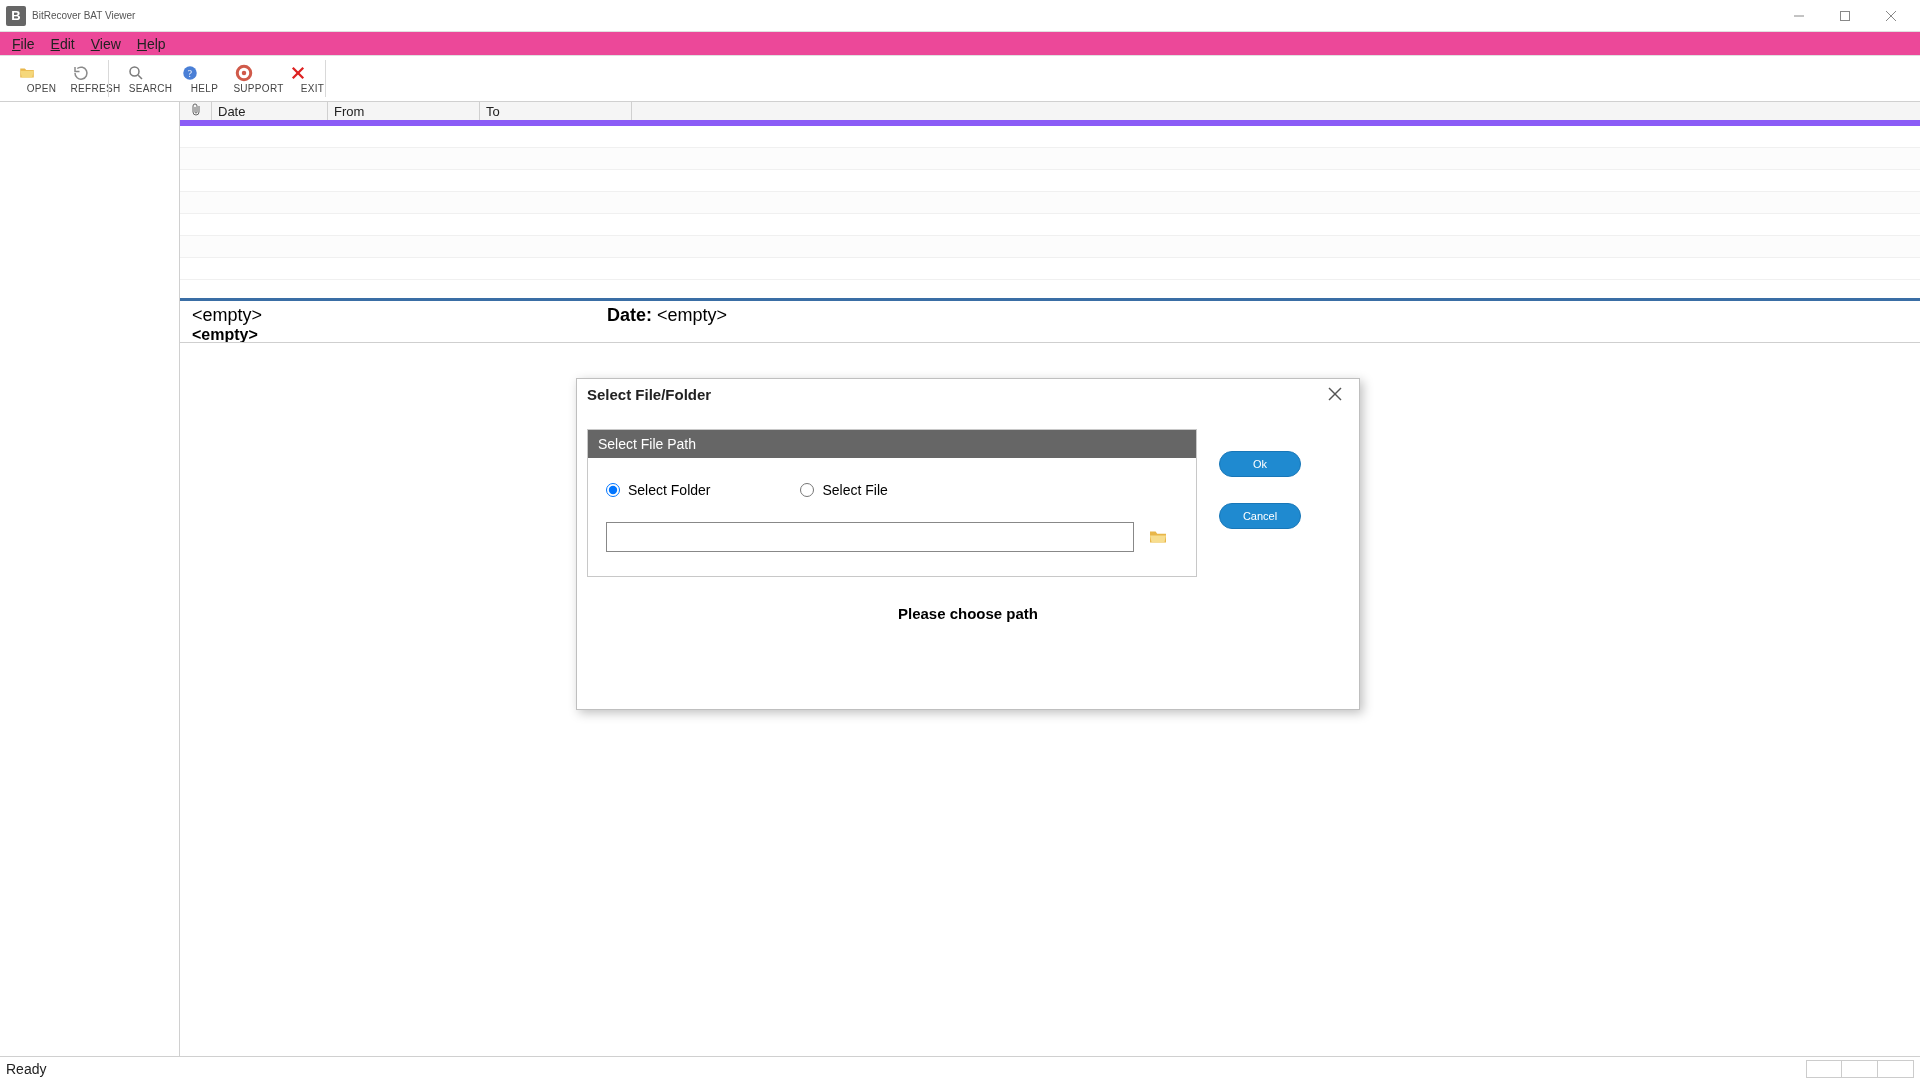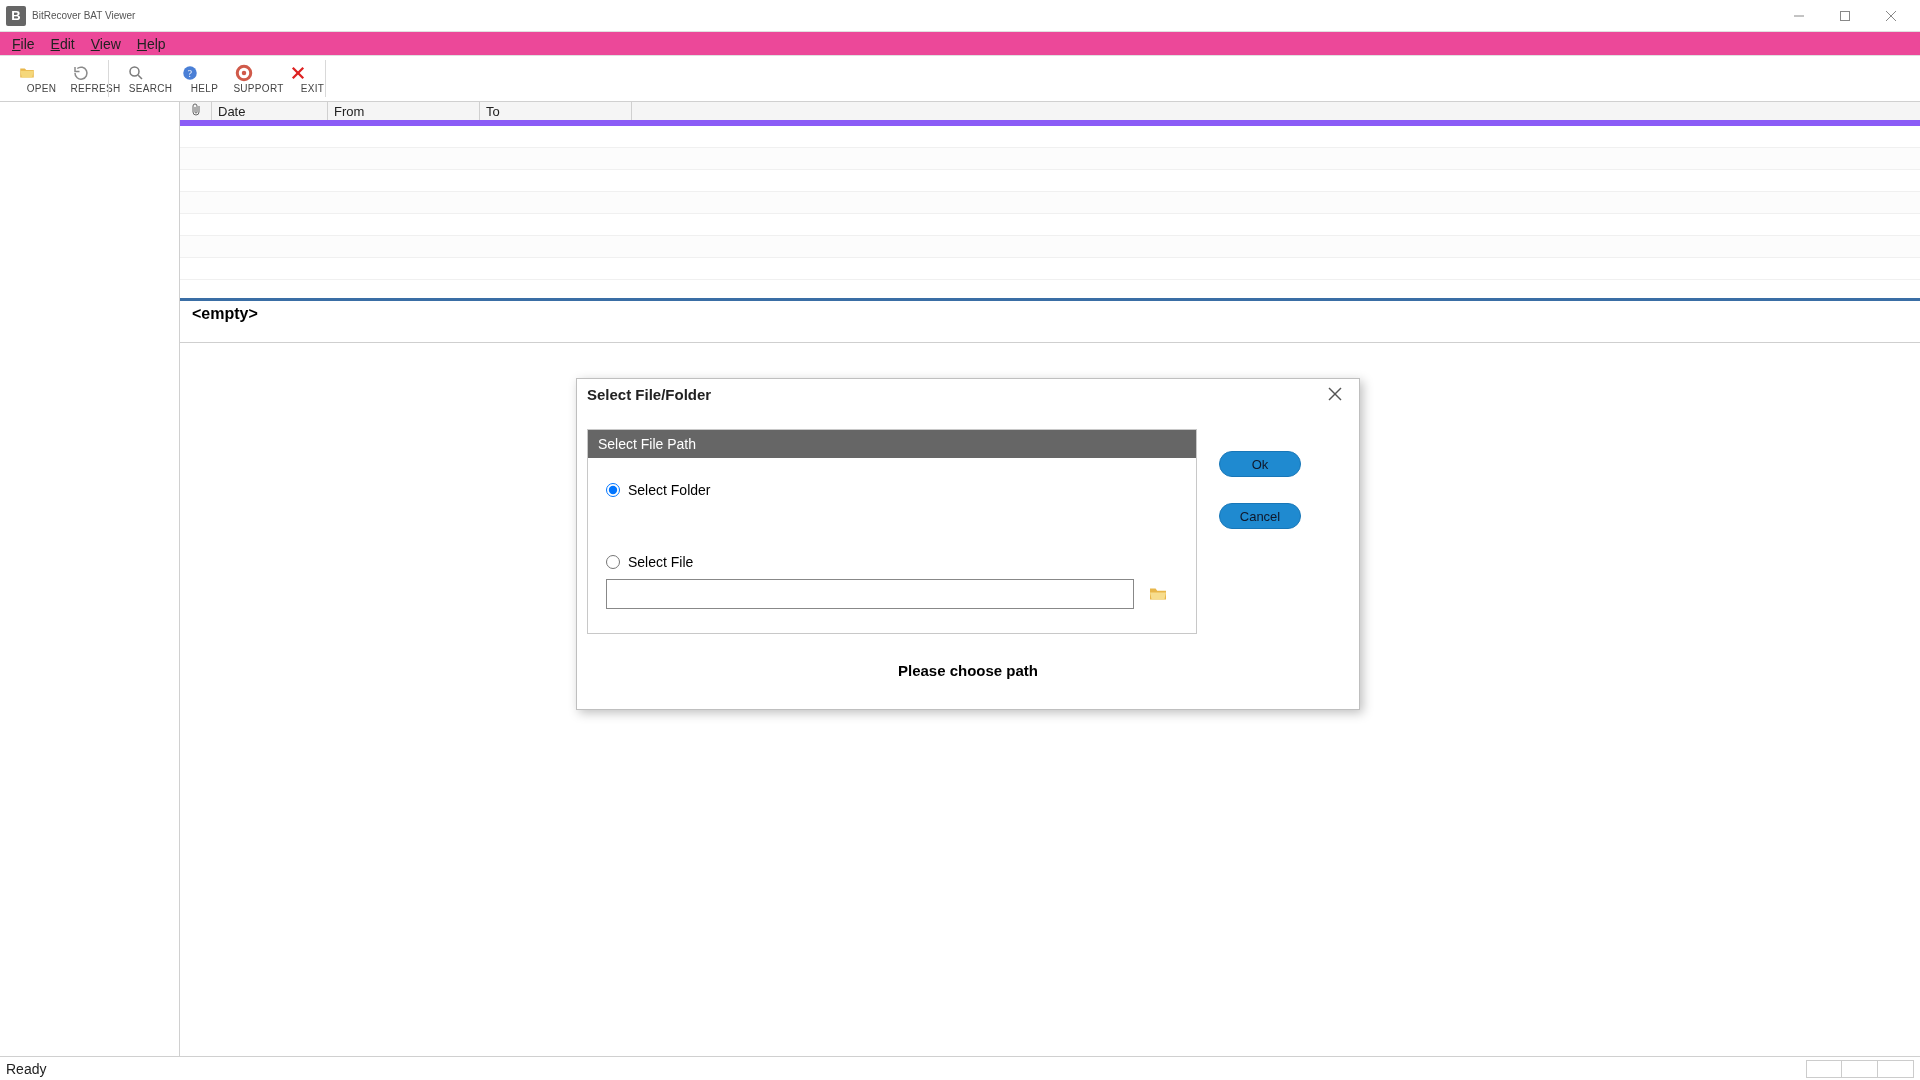--- a/index.html
+++ b/index.html
@@ -63,28 +63,28 @@
   
   .modal-shadow { position: absolute; top: 378px; left: 576px; width: 784px; height: 332px; background: #fff; border: 1px solid #bfbfbf; box-shadow: 3px 3px 10px rgba(0,0,0,.25); z-index: 100; }
   .dlg-titlebar { height: 30px; display: flex; align-items: center; padding: 0 10px; font-weight: bold; }
   .dlg-titlebar .dlg-title { font-size: 15px; color: #222; }
   .dlg-titlebar .dlg-close { margin-left: auto; width: 28px; height: 24px; display: flex; align-items: center; justify-content: center; cursor: pointer; color: #555; }
 
   .dlg-body { padding: 20px 10px 10px 10px; display: flex; }
   .dlg-left { width: 610px; border: 1px solid #c8c8c8; }
   .dlg-groupheader { background: #666; color: #fff; padding: 6px 10px; font-size: 14px; }
   .dlg-groupbody { padding: 24px 18px; }
-  .radio-row { display: flex; gap: 56px; margin-bottom: 9px; font-size: 14px; flex-direction: column; }
+  .radio-row { display: flex; gap: 90px; margin-bottom: 24px; font-size: 14px; }
   .radio-row label { display: flex; align-items: center; gap: 8px; cursor: pointer; }
   .radio-row input { width: 14px; height: 14px; }
   .path-row { display: flex; align-items: center; gap: 14px; }
   .path-row input[type="text"] { width: 528px; height: 30px; border: 1px solid #888; padding: 4px 6px; font-size: 13px; }
   .folder-btn { width: 20px; height: 16px; cursor: pointer; }
   .dlg-right { flex: 1; padding-left: 22px; display: flex; flex-direction: column; gap: 26px; padding-top: 22px; }
-  .dlg-btn { width: 82px; height: 26px; background: #1f8ad0; color: #0f172a; border: 1px solid #1877b8; font-size: 13px; cursor: pointer; border-radius: 13px; }
+  .dlg-btn { width: 82px; height: 26px; background: #1f8ad0; color: #ffffff; border: 1px solid #1877b8; font-size: 11px; cursor: pointer; border-radius: 13px; }
   .dlg-footer { text-align: center; font-weight: bold; font-size: 15px; padding-top: 18px; }
 
   
   .ic svg { width: 18px; height: 18px; }
 </style>
 </head>
 <body>
 
 <div class="titlebar">
   <span class="app-icon">B</span>
@@ -196,20 +196,25 @@
       <div class="list-row"></div>
       <div class="list-row"></div>
       <div class="list-row"></div>
       <div class="list-row"></div>
       <div class="list-row"></div>
       <div class="list-row"></div>
       <div class="list-row"></div>
     </div>
     <div class="preview-wrap">
       <div class="preview-header">
+        <div class="ph-line1">
+          <span>&lt;empty&gt;</span>
+          <span class="ph-date"><span>Date:</span></span>
+          <span>&lt;empty&gt;</span>
+        </div>
         <div><b>&lt;empty&gt;</b></div>
       </div>
       <div class="preview-body"></div>
     </div>
   </div>
 </div>
 
 <div class="statusbar">
   <span>Ready</span>
   <div class="cells">

